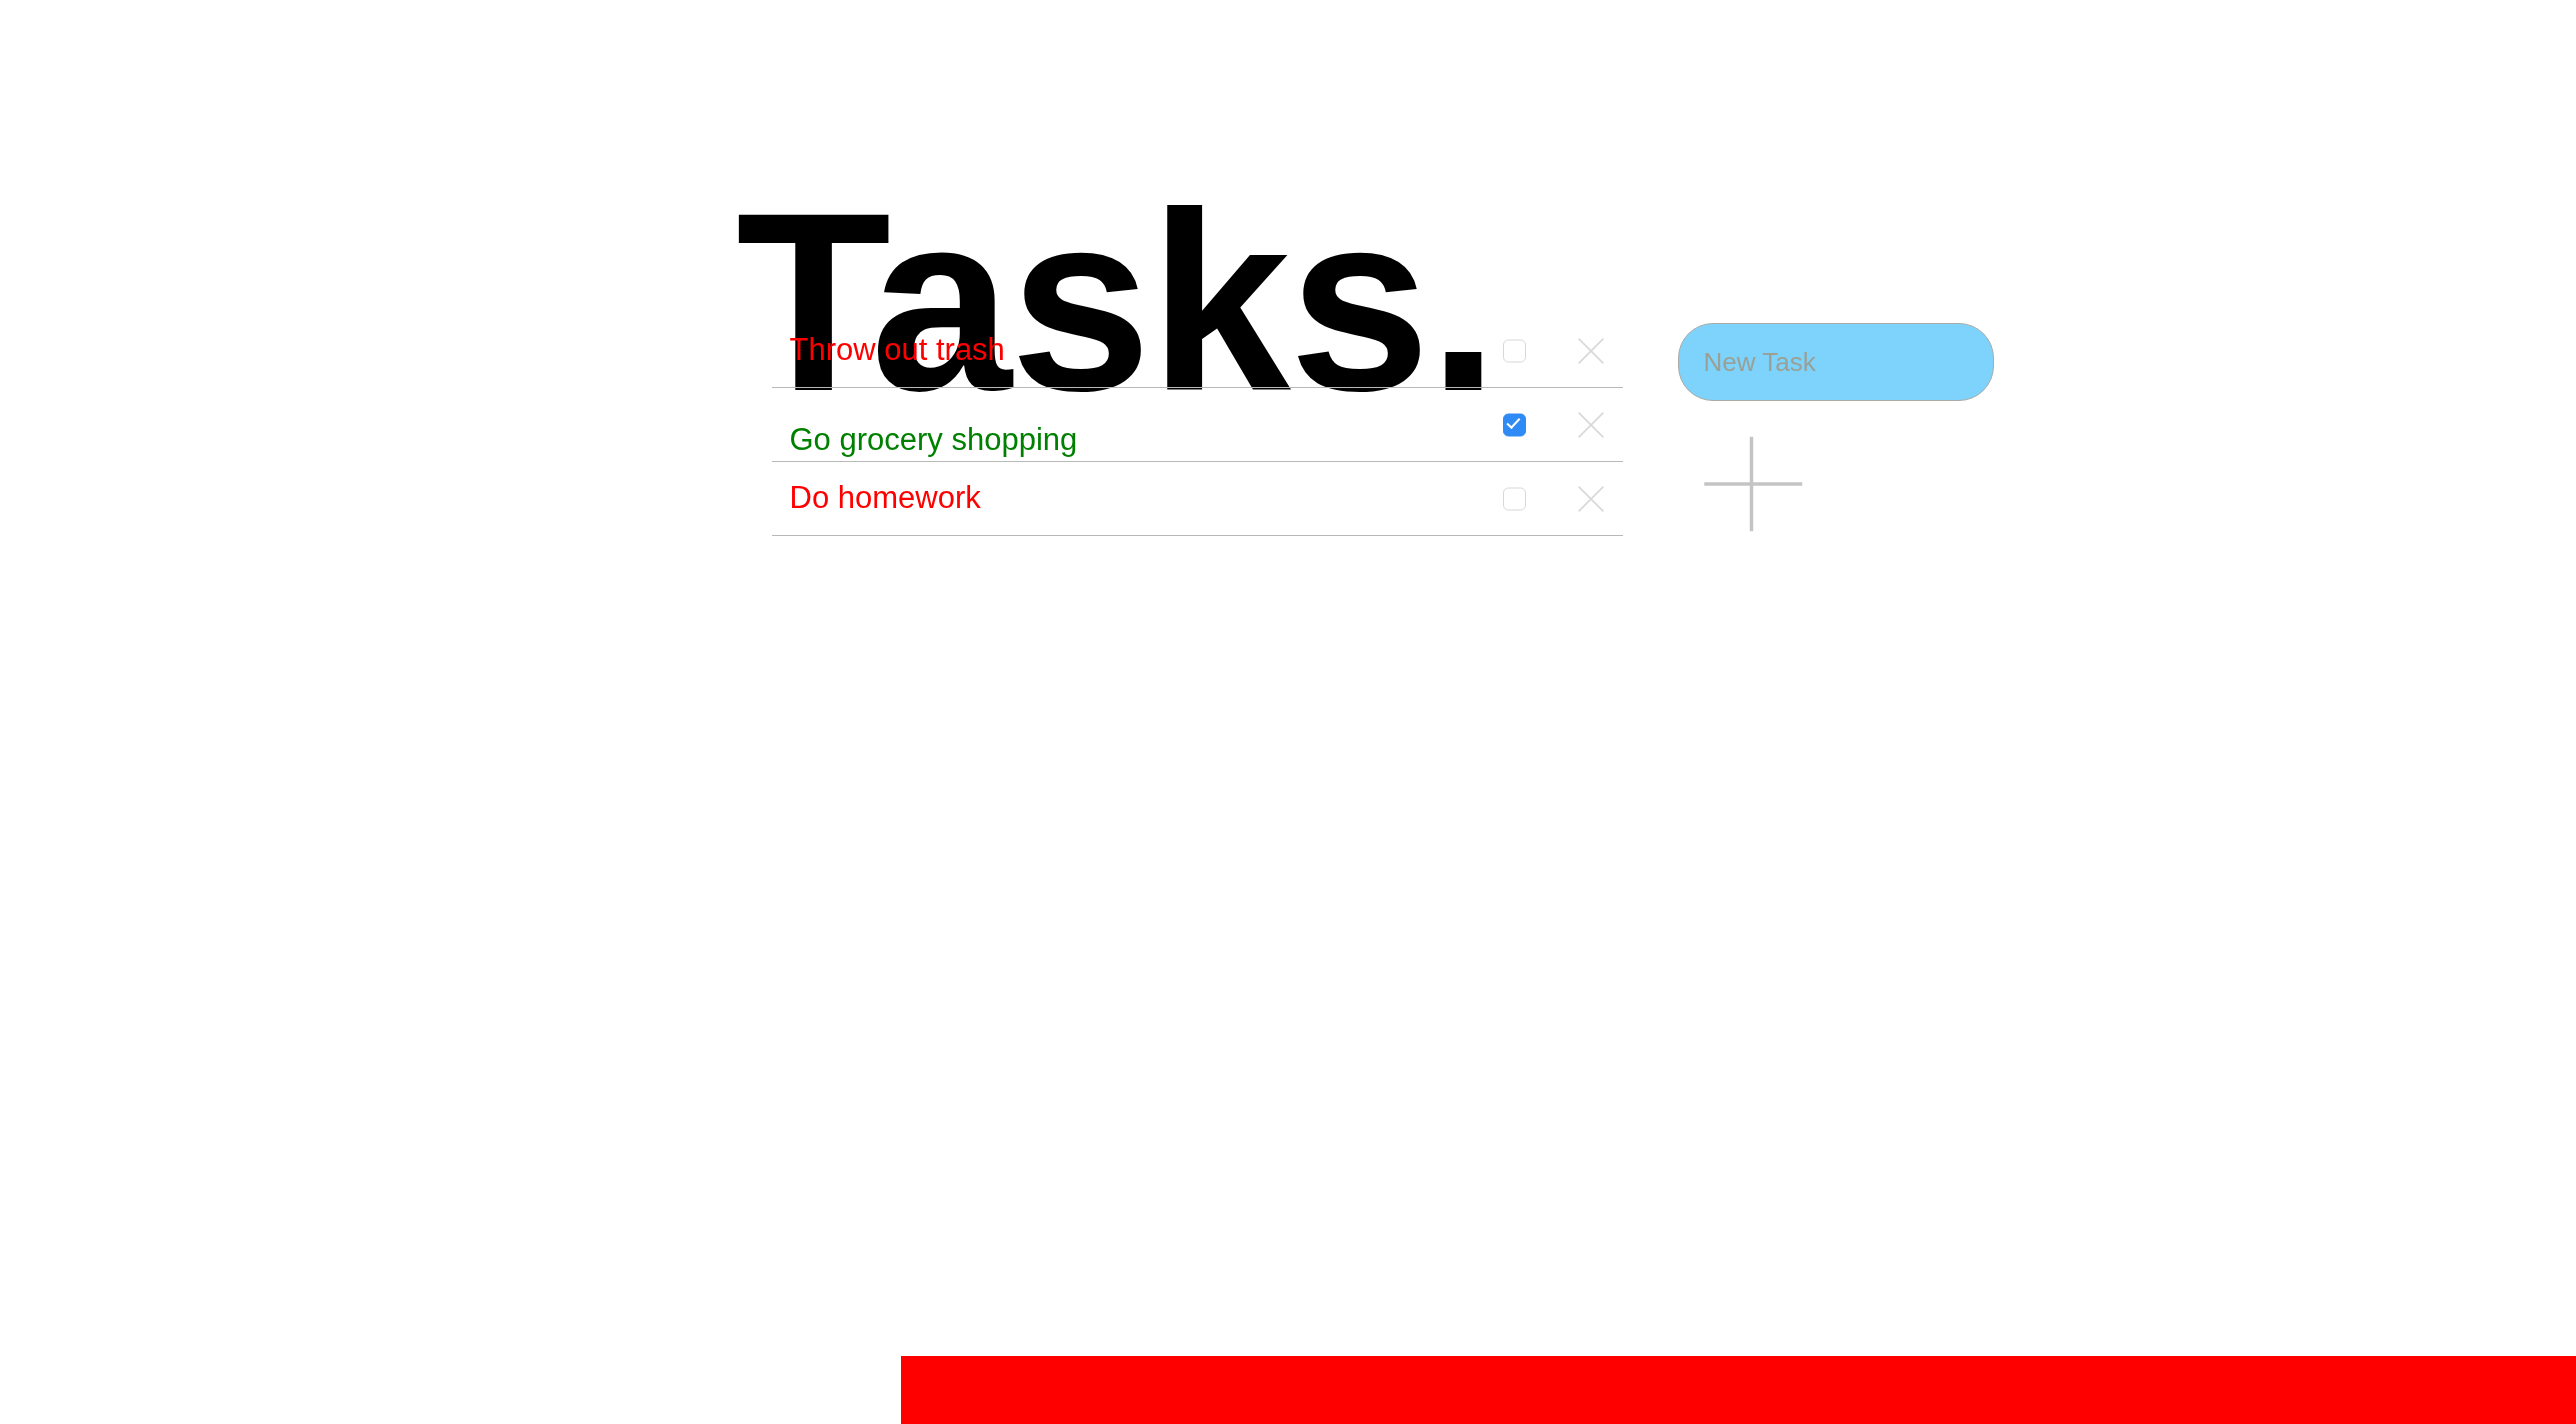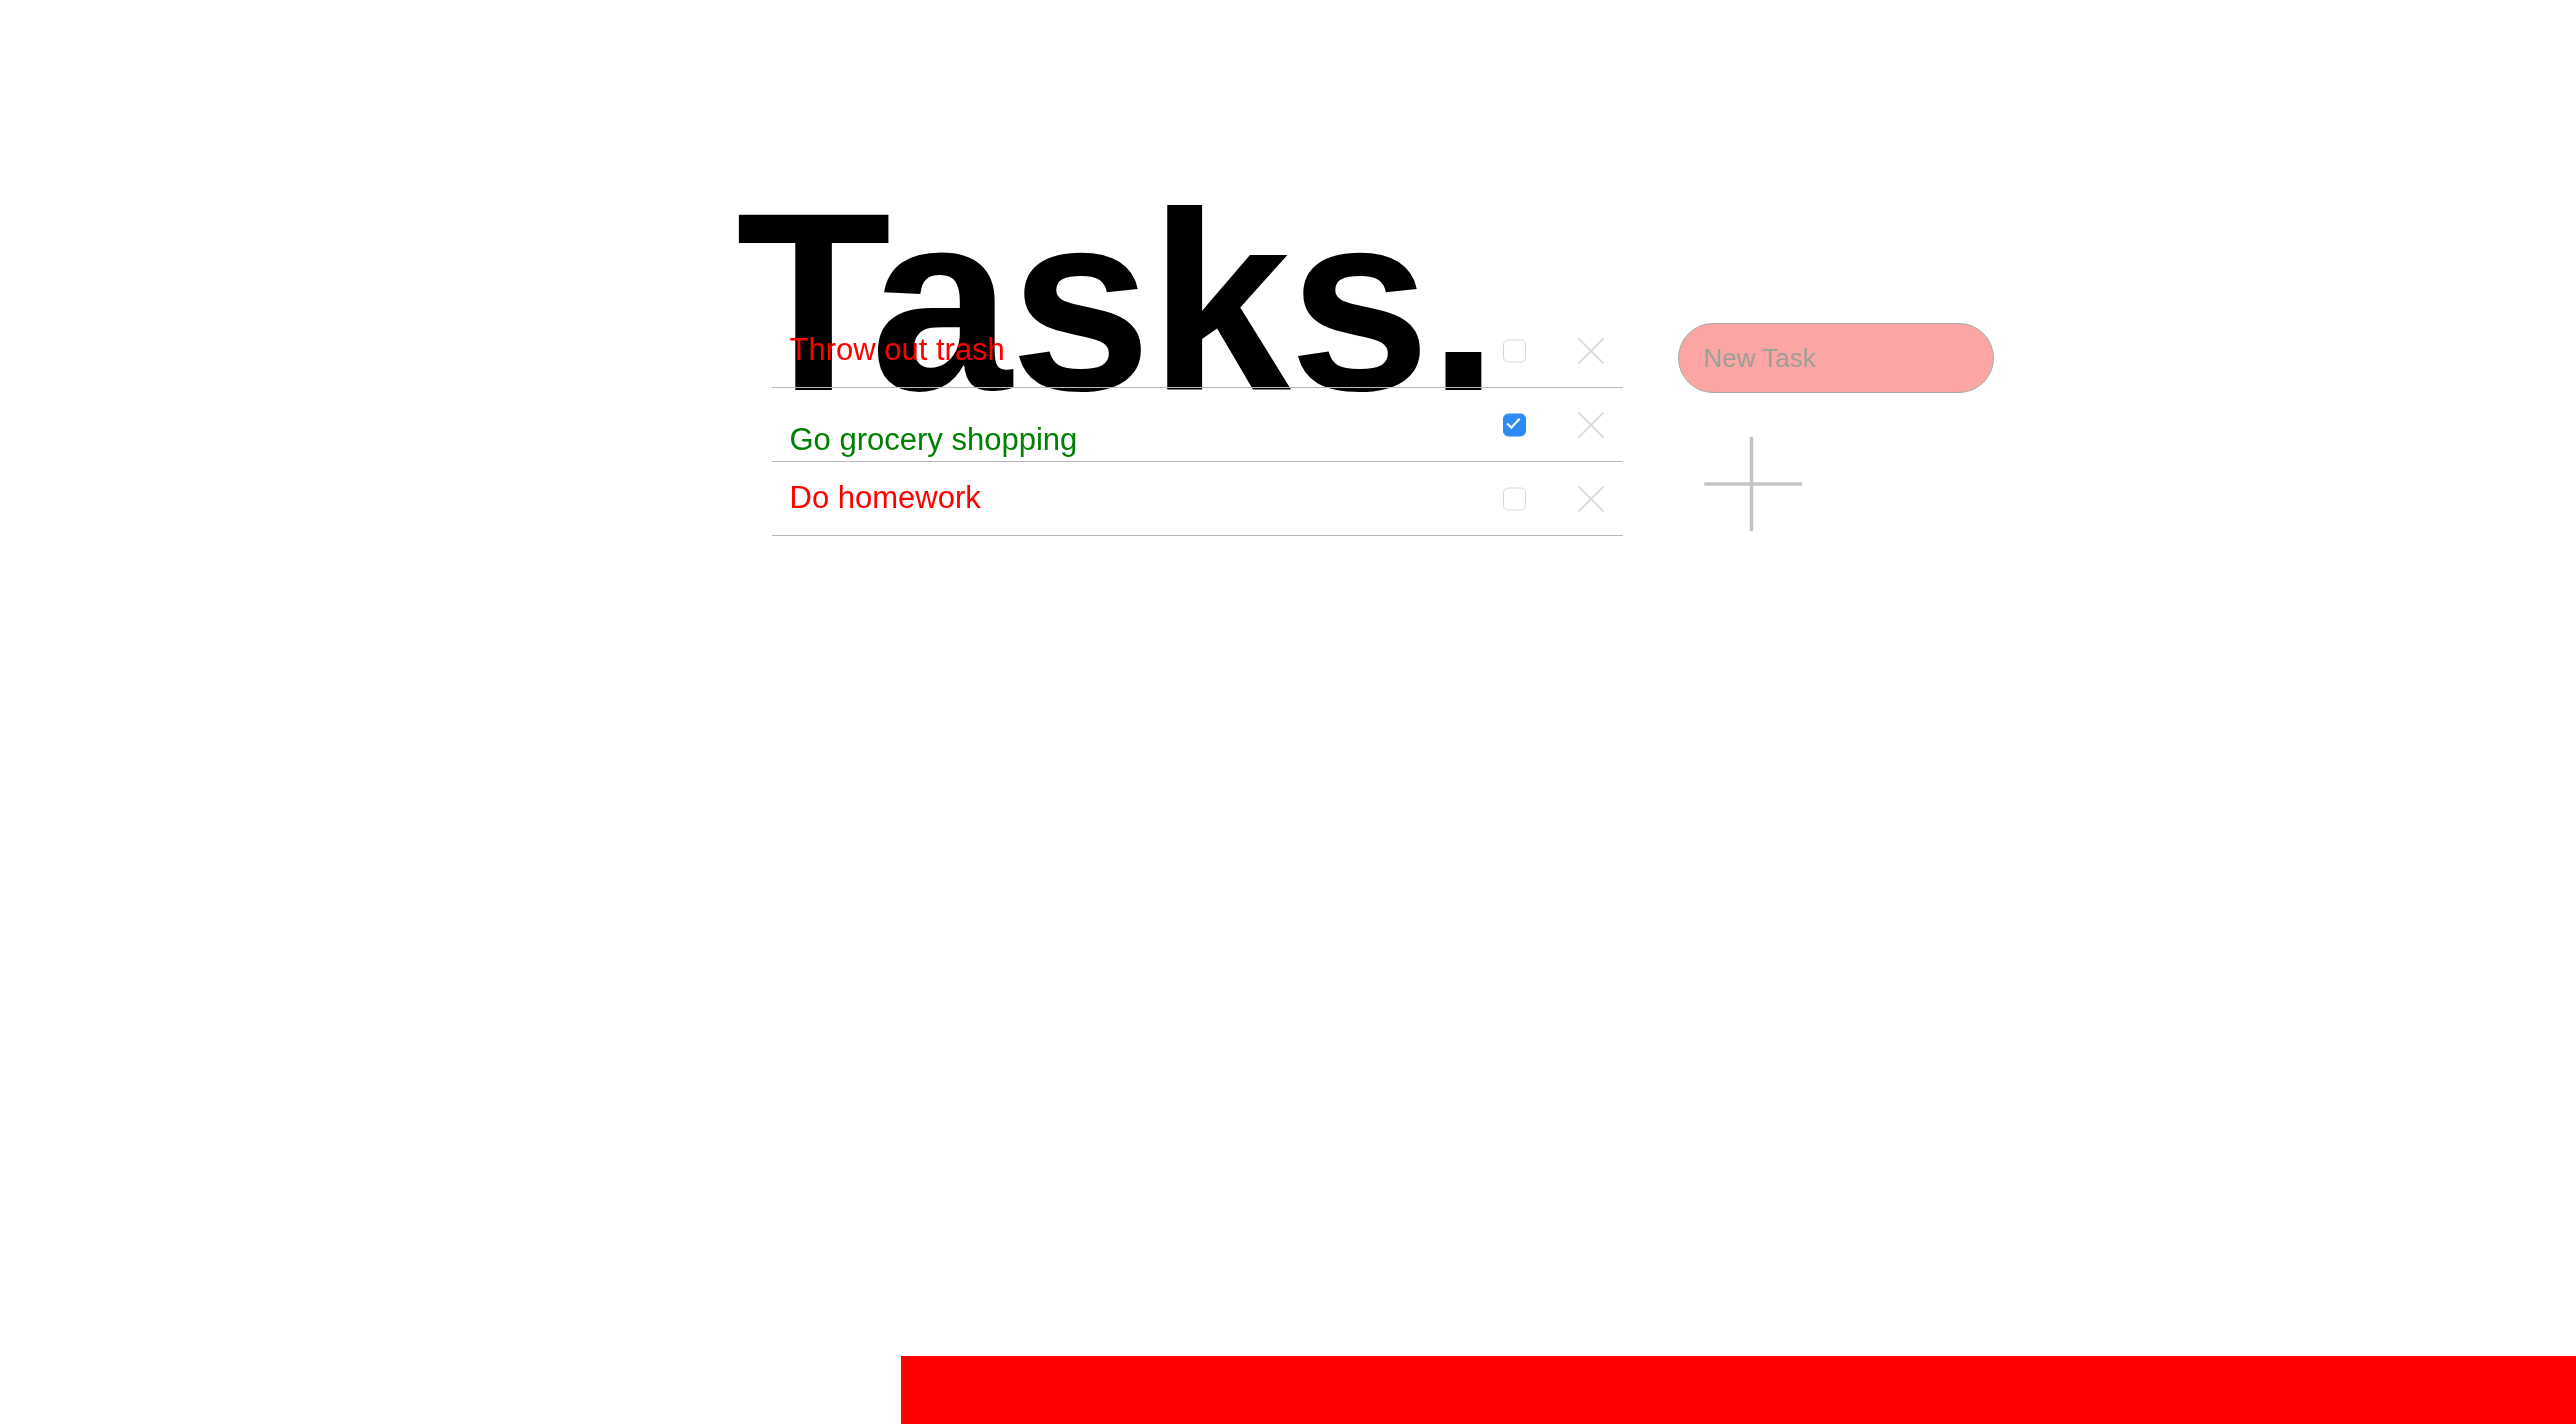--- a/index.html
+++ b/index.html
@@ -101,25 +101,25 @@
 
   
   #new-task-panel {
     position: absolute;
     left: 1678px;
     top: 323px;
   }
   #new-task-input {
     display: block;
     width: 316px;
-    height: 70px;
+    height: 78px;
     box-sizing: border-box;
     border: 1.8px solid #a8aba4;
     border-radius: 35px;
-    background: #fca5a5;
+    background: #7dd3fc;
     padding: 0 24.6px;
     font-family: "Liberation Sans", sans-serif;
     font-size: 26px;
     color: #555a52;
     outline: none;
   }
   #new-task-input::placeholder {
     color: #9aa096;
     opacity: 1;
   }

